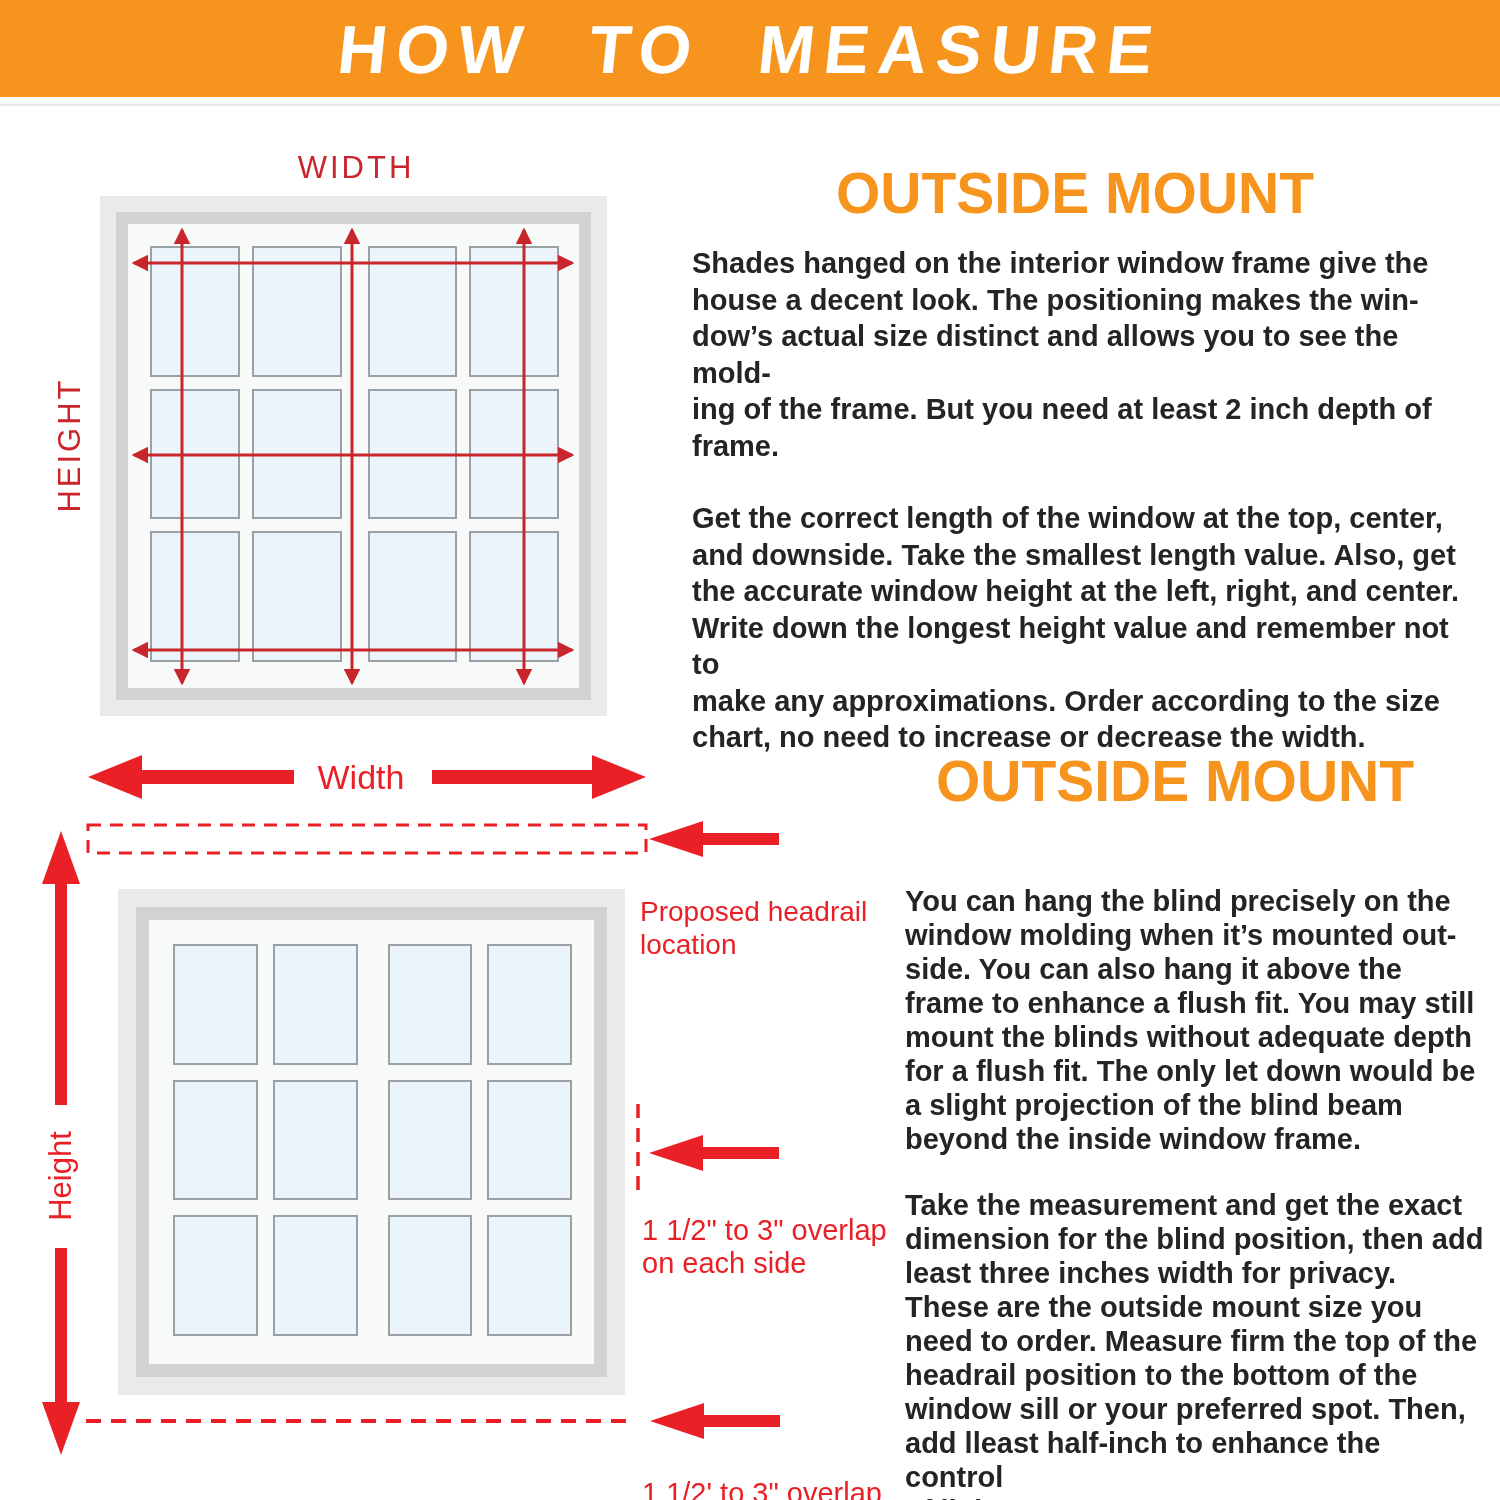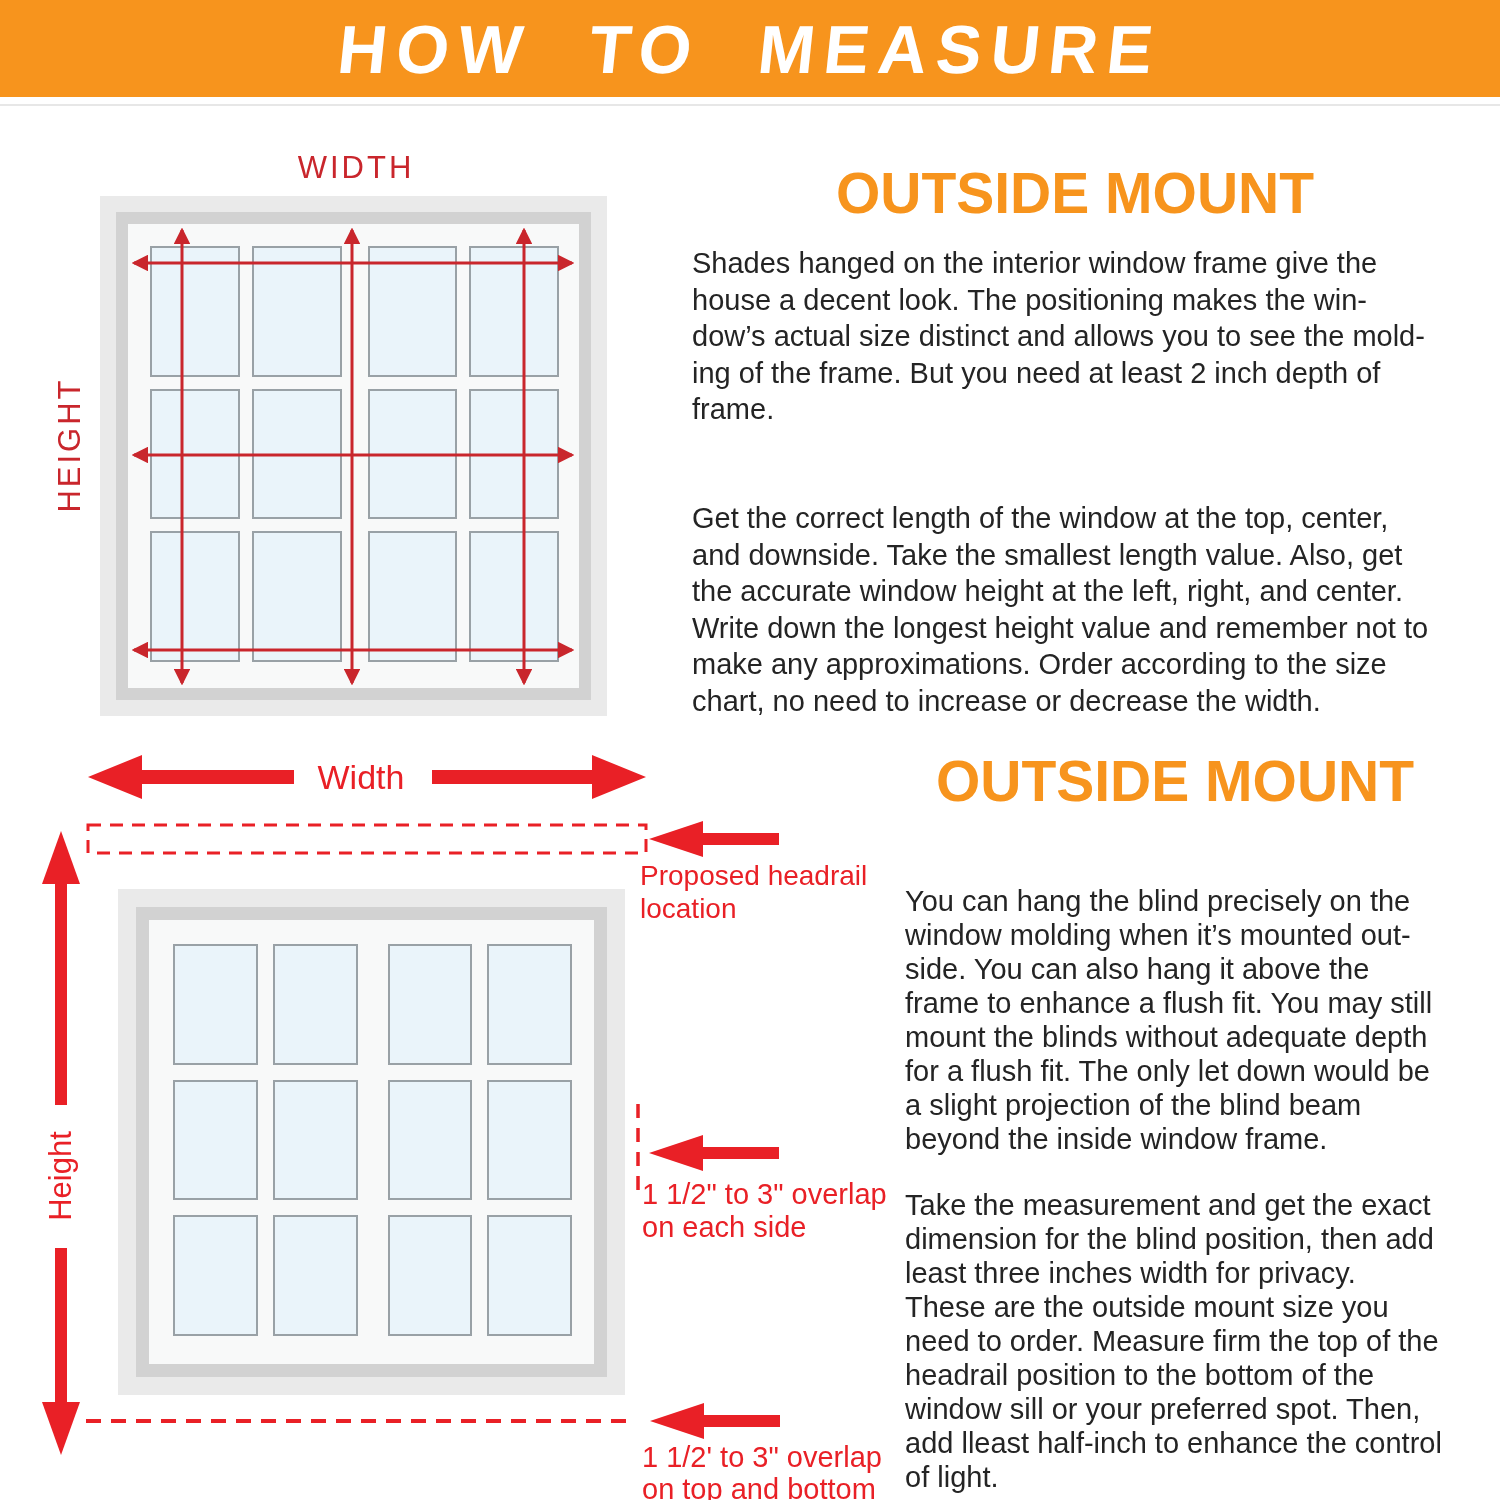--- a/index.html
+++ b/index.html
@@ -20,21 +20,21 @@
     transform:skewX(-6deg);
     white-space:nowrap;
   }
   .banner-underline{
     position:absolute;left:0;top:104px;width:1500px;height:2px;background:#e7e7e7;
   }
   
   .lbl{position:absolute;z-index:5;}
   .red-top{color:var(--red-dark,#c9262c);}
   .red-bright{color:var(--red-bright,#e92026);}
-  .multiline{white-space:pre-line;}
+  .multiline{white-space:pre-line;margin-top:36px;}
   .rot{display:flex;align-items:center;justify-content:center;transform:rotate(-90deg);}
   
   .width-label-top{left:256px;top:150px;width:200px;text-align:center;font-size:31px;letter-spacing:3px;}
   .height-label-top{left:10px;top:425px;width:120px;height:40px;font-size:31px;letter-spacing:3px;}
   
   .width-label-bottom{left:292px;top:758px;width:138px;text-align:center;font-size:34px;}
   .height-label-bottom{left:1px;top:1116px;width:120px;height:120px;font-size:31px;}
   .headrail-label{left:640px;top:859px;font-size:28px;line-height:33px;}
   .side-overlap-label{left:642px;top:1178px;font-size:29px;line-height:33px;}
   .bottom-overlap-label{left:642px;top:1441px;font-size:29px;line-height:32px;}
@@ -42,20 +42,21 @@
   .section-heading{
     position:absolute;width:770px;text-align:center;
     color:var(--heading-orange,#f7941d);
     font-size:57px;font-weight:bold;letter-spacing:0px;
   }
   .inside-heading{left:690px;top:160px;}
   .outside-heading{left:790px;top:748px;width:770px;}
   .body-par{
     position:absolute;color:var(--body-text,#242424);
     white-space:pre-line;
+    font-weight:bold;
   }
   .inside-p{left:692px;width:790px;font-size:29px;line-height:36.5px;}
   .inside-p1{top:245px;}
   .inside-p2{top:500px;}
   .outside-p{left:905px;width:580px;font-size:29px;line-height:34px;}
   .outside-p1{top:884px;}
   .outside-p2{top:1188px;}
   
   .window{position:absolute;z-index:1;background:var(--frame-gray,#eaeaea);}
   .win-top{left:100px;top:196px;width:507px;height:520px;}

